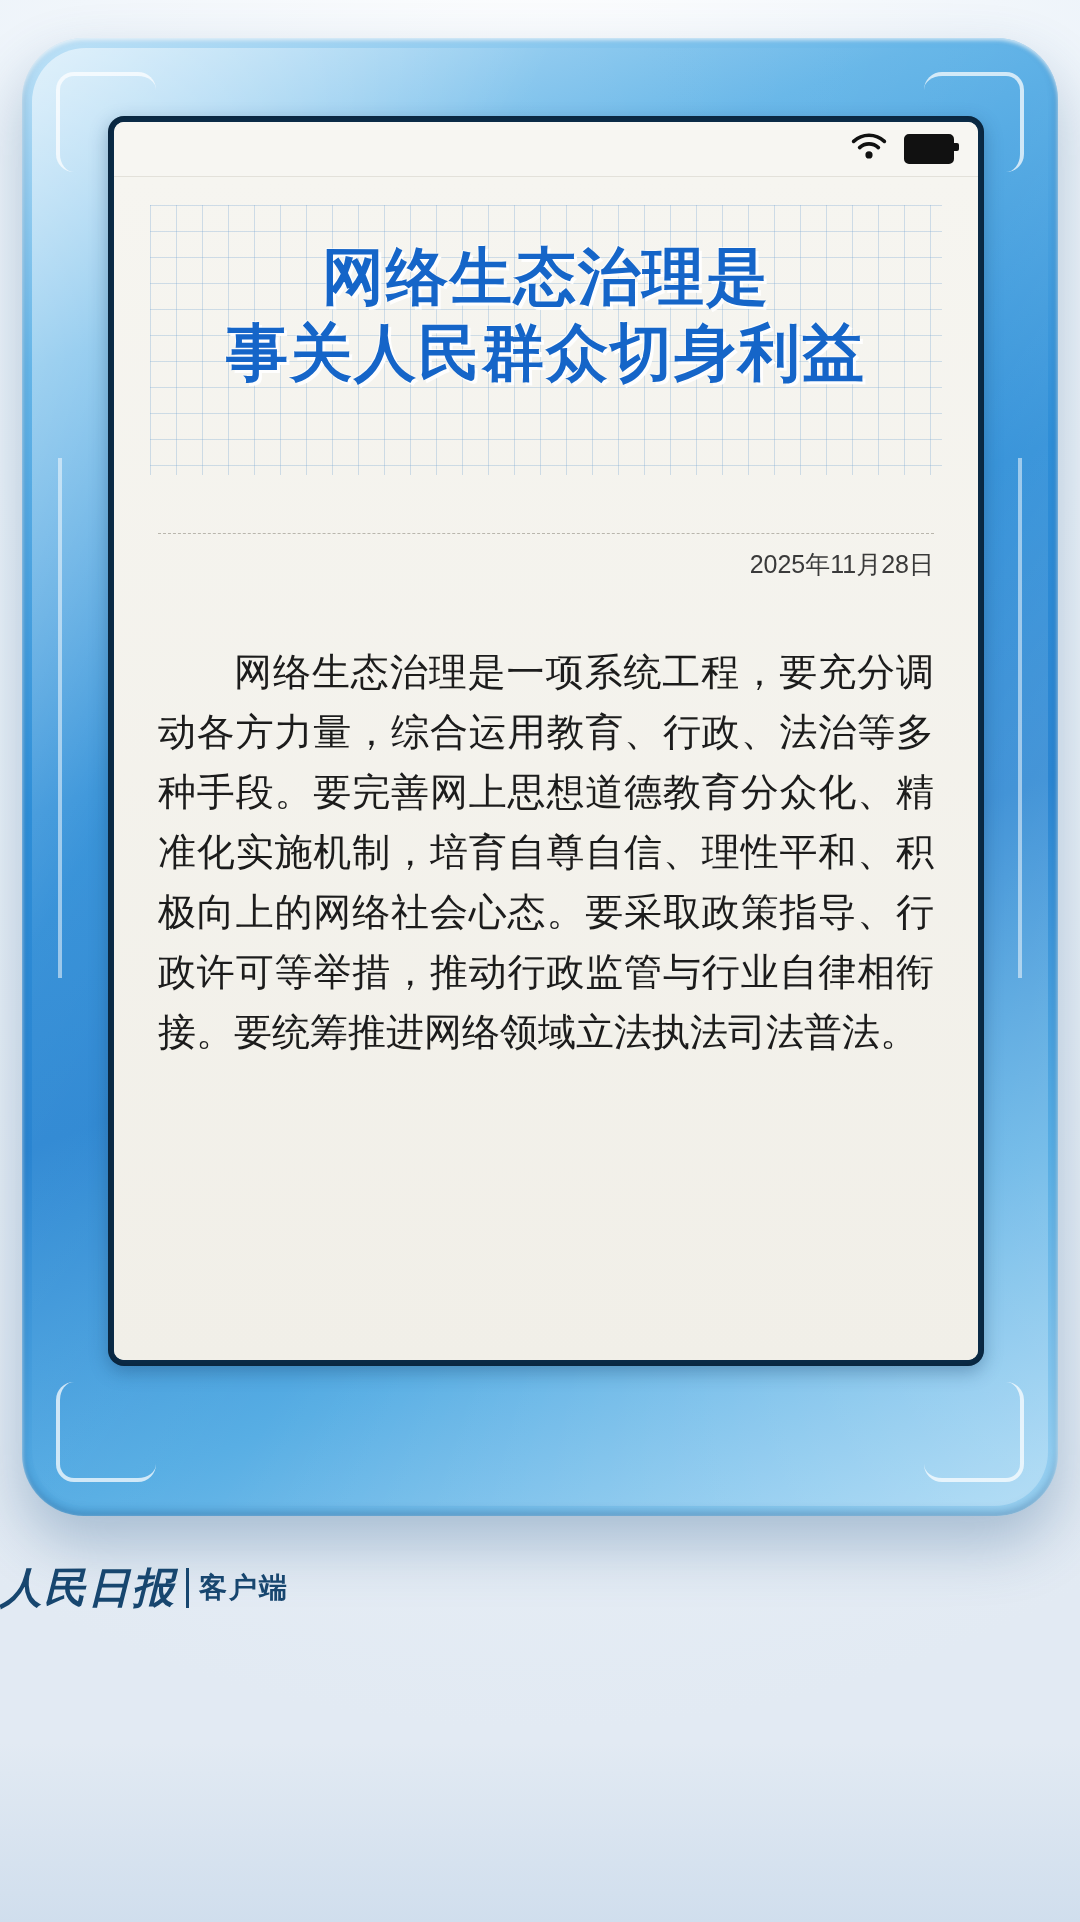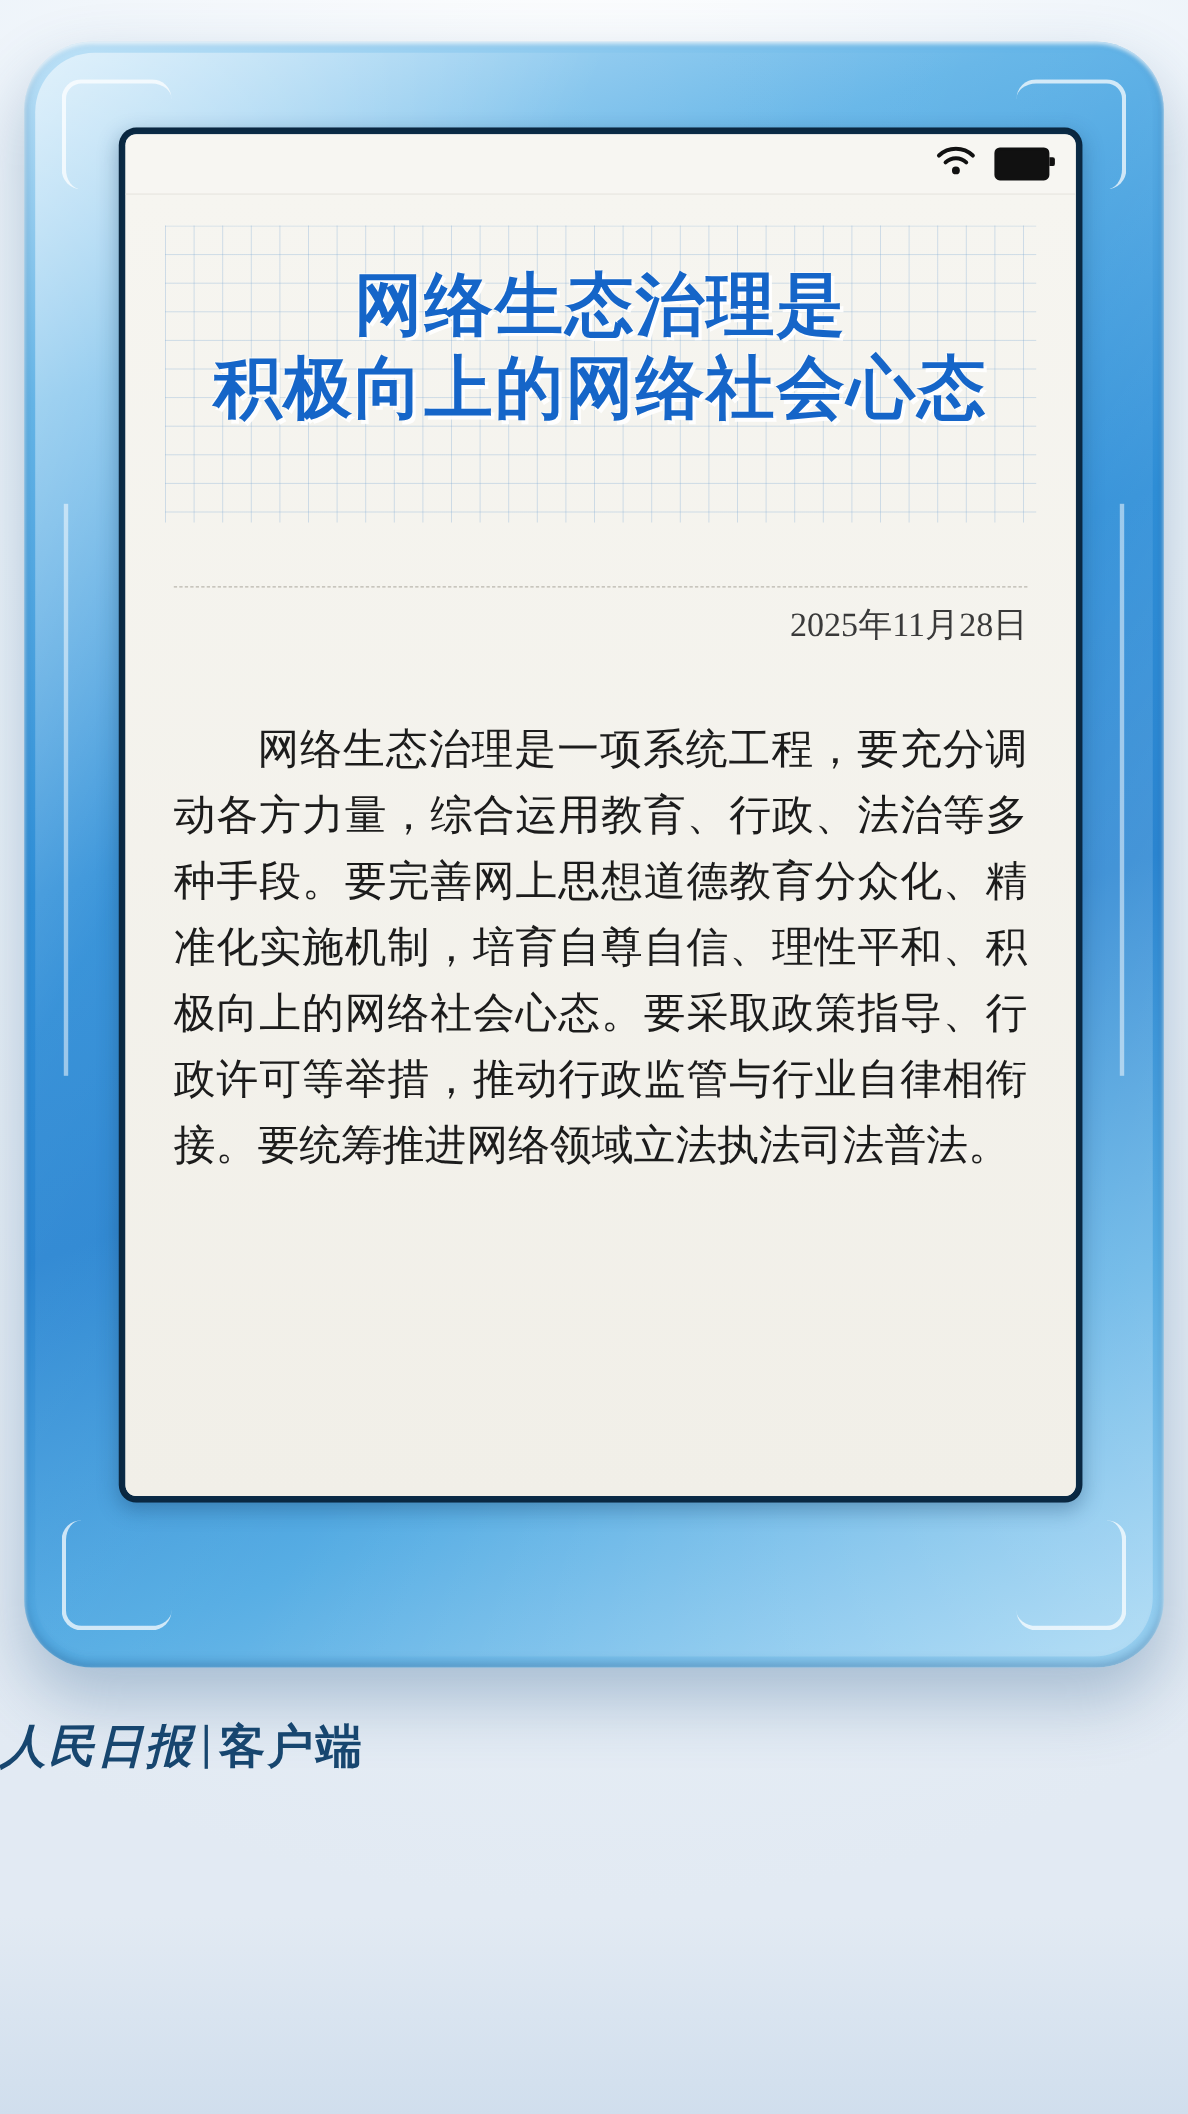--- a/index.html
+++ b/index.html
@@ -189,23 +189,22 @@
     border: none;
     border-top: 1px dashed #b9b6ad;
     margin: 26px 0 12px 0;
   }
   .attrib {
     text-align: right;
     font-family: "Liberation Sans", sans-serif;
     color: #3a3a3a;
   }
   .attrib .date {
-    font-size: 31px;
+    font-size: 25px;
     line-height: 1.45;
-    font-family: Liberation Serif, serif;
   }
   .attrib .src {
     font-size: 25px;
     line-height: 1.45;
   }
   .spacer { height: 56px; }
 
   
   .footer {
     position: absolute;
@@ -230,21 +229,21 @@
   }
   .brand .bar {
     width: 3px;
     height: 40px;
     background: #17466f;
     display: inline-block;
   }
   .brand .app {
     font-family: "DejaVu Sans", "Liberation Sans", sans-serif;
     font-weight: 700;
-    font-size: 42px;
+    font-size: 28px;
     letter-spacing: 2px;
     color: #17466f;
   }
 </style>
 </head>
 <body>
 
 <div class="page">
 
   <div class="device">
@@ -270,21 +269,21 @@
           </span>
           <span class="battery"></span>
         </div>
 
         <div class="content">
 
           <div class="grid-block"></div>
 
           <div class="title-wrap">
             <div class="title-line">网络生态治理是</div>
-            <div class="title-line">积极向上的网络社会心态</div>
+            <div class="title-line">事关人民群众切身利益</div>
           </div>
 
           <div class="body-area">
 
             <div class="quote-block">
               <hr class="divider">
               <div class="attrib">
                 <div class="date">2025年11月28日</div>
               </div>
             </div>

